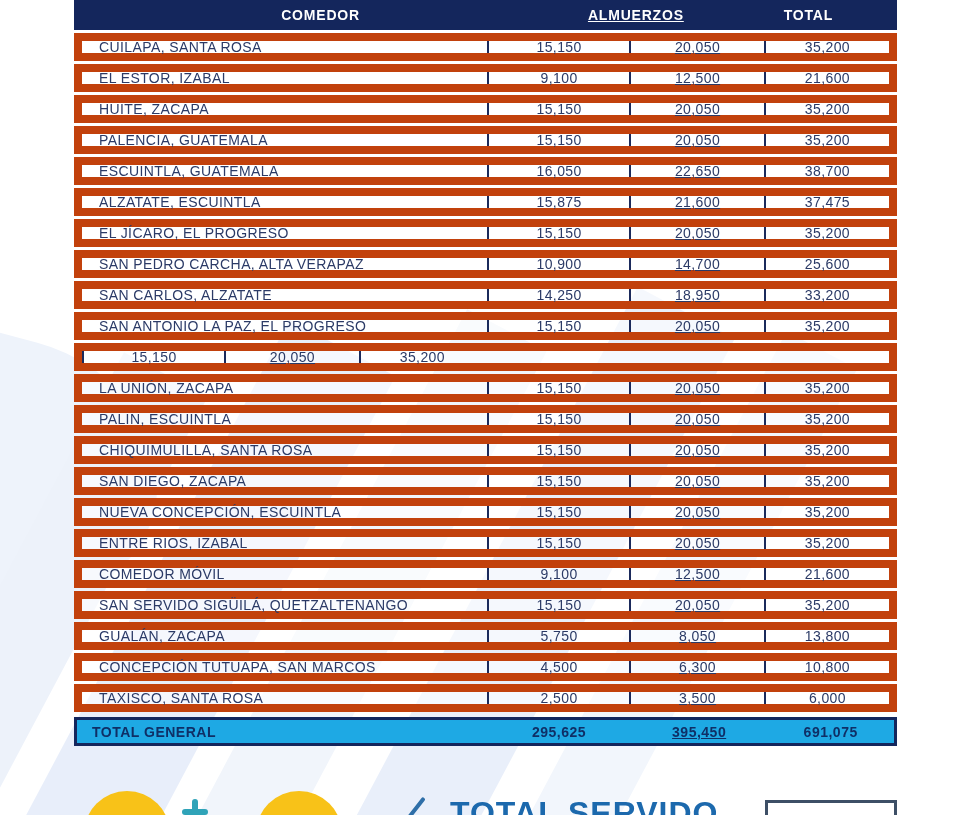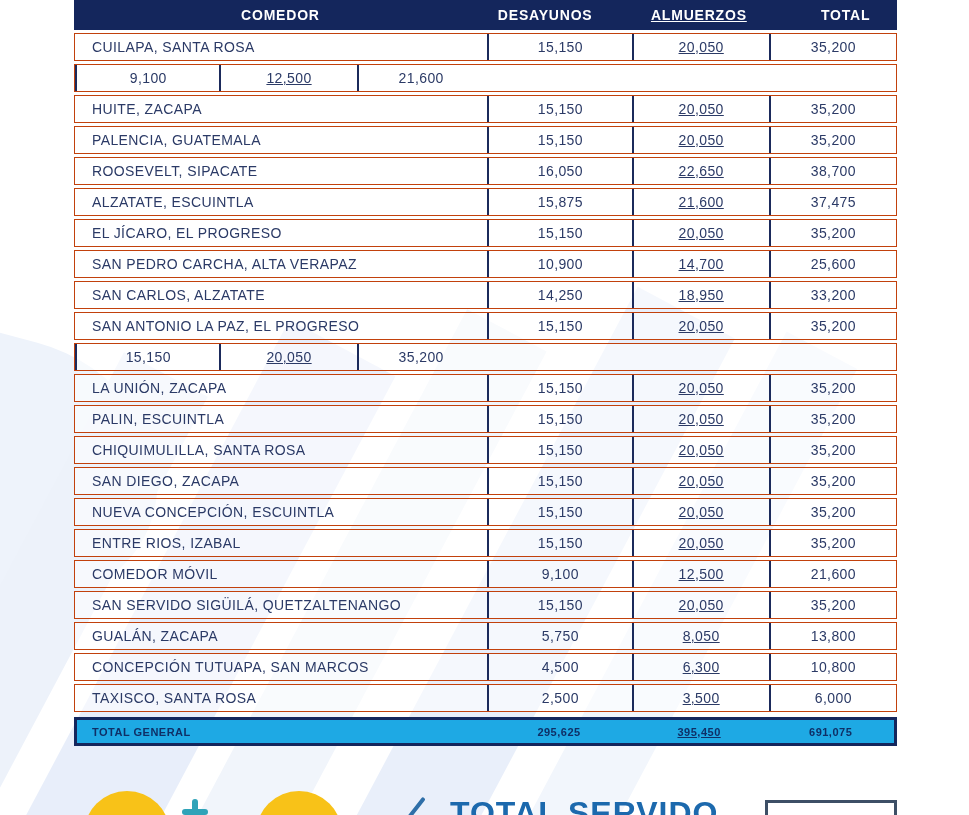--- a/index.html
+++ b/index.html
@@ -31,32 +31,32 @@
   }
   .thead .hc { display:flex; align-items:center; justify-content:center;margin-left:40px; }
 
   .c-comedor   { width:50.2%; }
   .c-desayunos { width:17.6%; }
   .c-almuerzos { width:16.7%;text-decoration:underline; }
   .c-total     { width:15.5%; }
 
   .trow {
     display:flex; height:28px; margin-top:3px;
-    border:1px solid #c2410c;
+    border:8px solid #c2410c;
     background:rgba(255,255,255,.55);
     color:#2b3a66; font-size:14px; letter-spacing:.4px;
   }
   .trow .cell { display:flex; align-items:center; }
   .trow .name { padding-left:17px; }
   .trow .num  { justify-content:center; border-left:2px solid #1b2a5b; }
 
   .total-row {
     display:flex; height:29px; margin-top:5px;
     border:3px solid #14265c; background:#1ea9e4;
-    color:#0f2f66; font-weight:bold; font-size:11px; letter-spacing:.5px;
+    color:#0f2f66; font-weight:bold; font-size:14px; letter-spacing:.5px;
   }
   .total-row .cell { display:flex; align-items:center; }
   .total-row .name { padding-left:15px; }
   .total-row .num  { justify-content:center; }
 
   
   .footer { position:absolute; inset:0; z-index:2; pointer-events:none; }
   .meal-circle { position:absolute; width:86px; height:86px; border-radius:50%; background:#f8c218; }
   .mc1 { left:84px;  top:791px; }
   .mc2 { left:256px; top:791px; }
@@ -80,55 +80,55 @@
   <div class="wm-stripe wm-s2"></div>
   <div class="wm-stripe wm-s3"></div>
   <div class="wm-stripe wm-s4"></div>
   <div class="wm-stripe wm-s5"></div>
 </div>
 
 <div class="tbl">
 
   <div class="thead">
     <div class="hc c-comedor">COMEDOR</div>
-    <div class="hc c-desayunos">DESAYUNOS</div>
     <div class="hc c-almuerzos">ALMUERZOS</div>
     <div class="hc c-total">TOTAL</div>
   </div>
 
   <div>
   <div class="trow">
     <div class="cell name c-comedor">CUILAPA, SANTA ROSA</div>
     <div class="cell num c-desayunos">15,150</div>
     <div class="cell num c-almuerzos">20,050</div>
     <div class="cell num c-total">35,200</div>
   </div>
 
   <div class="trow">
+    <div class="cell name c-comedor">EL ESTOR, IZABAL</div>
     <div class="cell num c-desayunos">9,100</div>
     <div class="cell num c-almuerzos">12,500</div>
     <div class="cell num c-total">21,600</div>
   </div>
 
   <div class="trow">
     <div class="cell name c-comedor">HUITE, ZACAPA</div>
     <div class="cell num c-desayunos">15,150</div>
     <div class="cell num c-almuerzos">20,050</div>
     <div class="cell num c-total">35,200</div>
   </div>
 
   <div class="trow">
     <div class="cell name c-comedor">PALENCIA, GUATEMALA</div>
     <div class="cell num c-desayunos">15,150</div>
     <div class="cell num c-almuerzos">20,050</div>
     <div class="cell num c-total">35,200</div>
   </div>
 
   <div class="trow">
-    <div class="cell name c-comedor">ROOSEVELT, SIPACATE</div>
+    <div class="cell name c-comedor">ESCUINTLA, GUATEMALA</div>
     <div class="cell num c-desayunos">16,050</div>
     <div class="cell num c-almuerzos">22,650</div>
     <div class="cell num c-total">38,700</div>
   </div>
 
   <div class="trow">
     <div class="cell name c-comedor">ALZATATE, ESCUINTLA</div>
     <div class="cell num c-desayunos">15,875</div>
     <div class="cell num c-almuerzos">21,600</div>
     <div class="cell num c-total">37,475</div>

